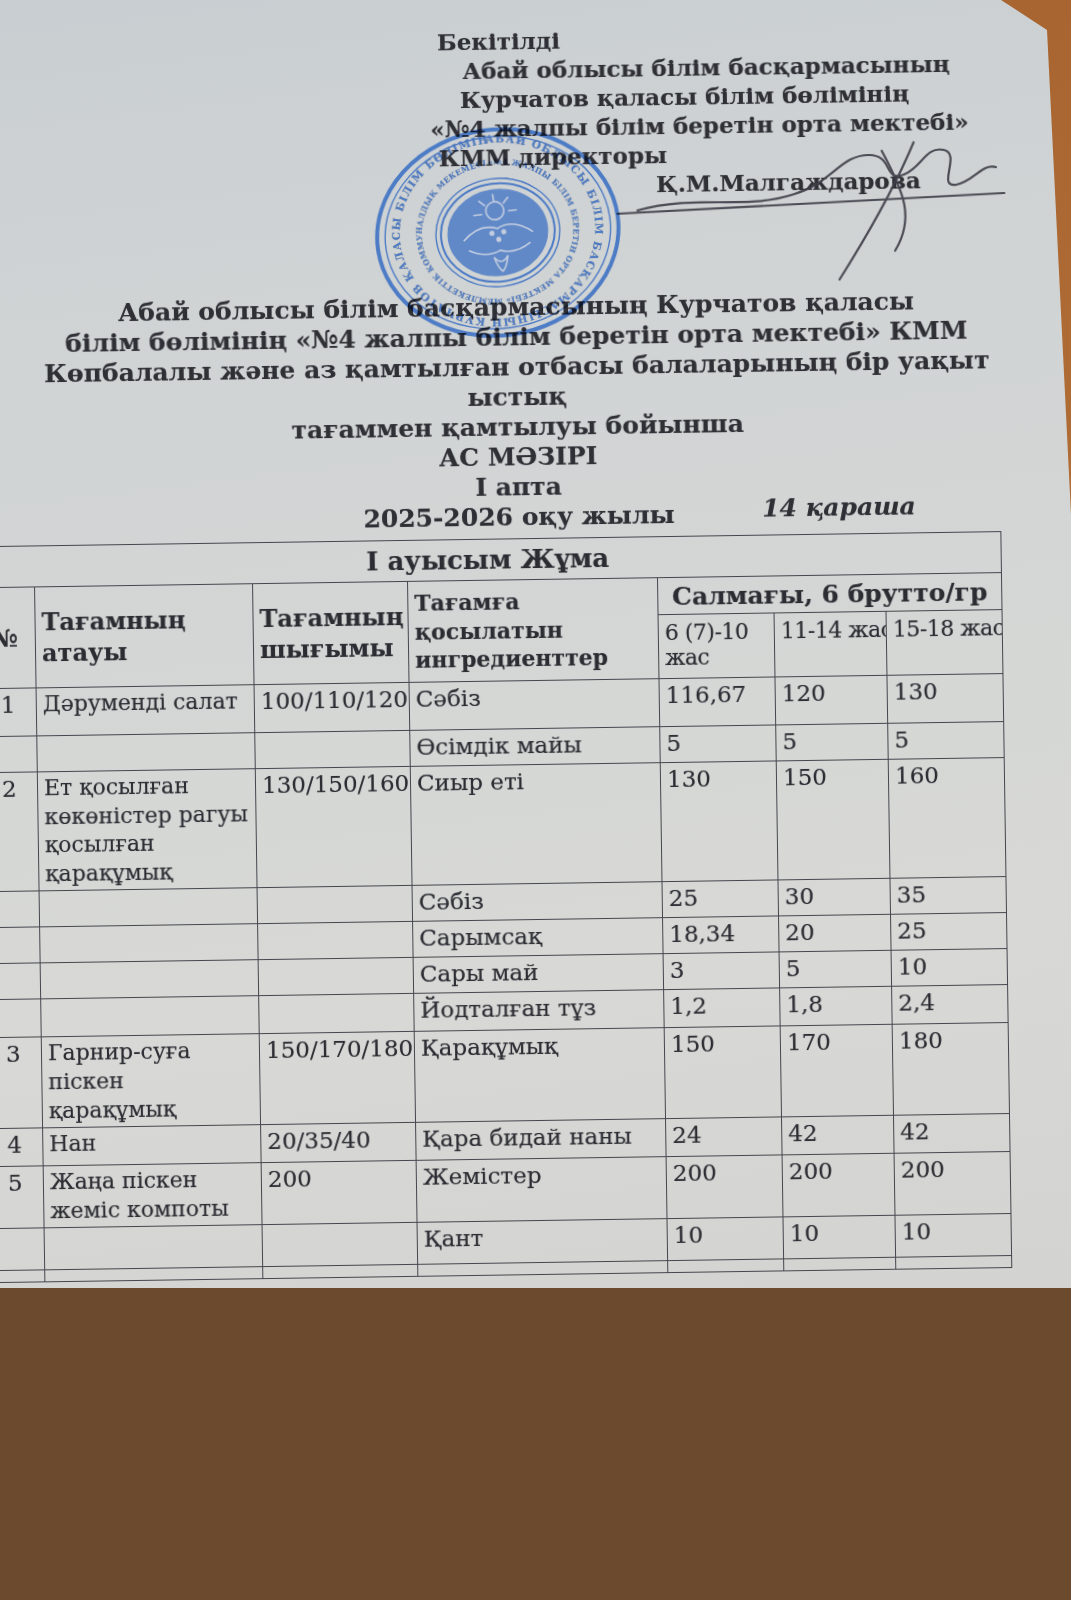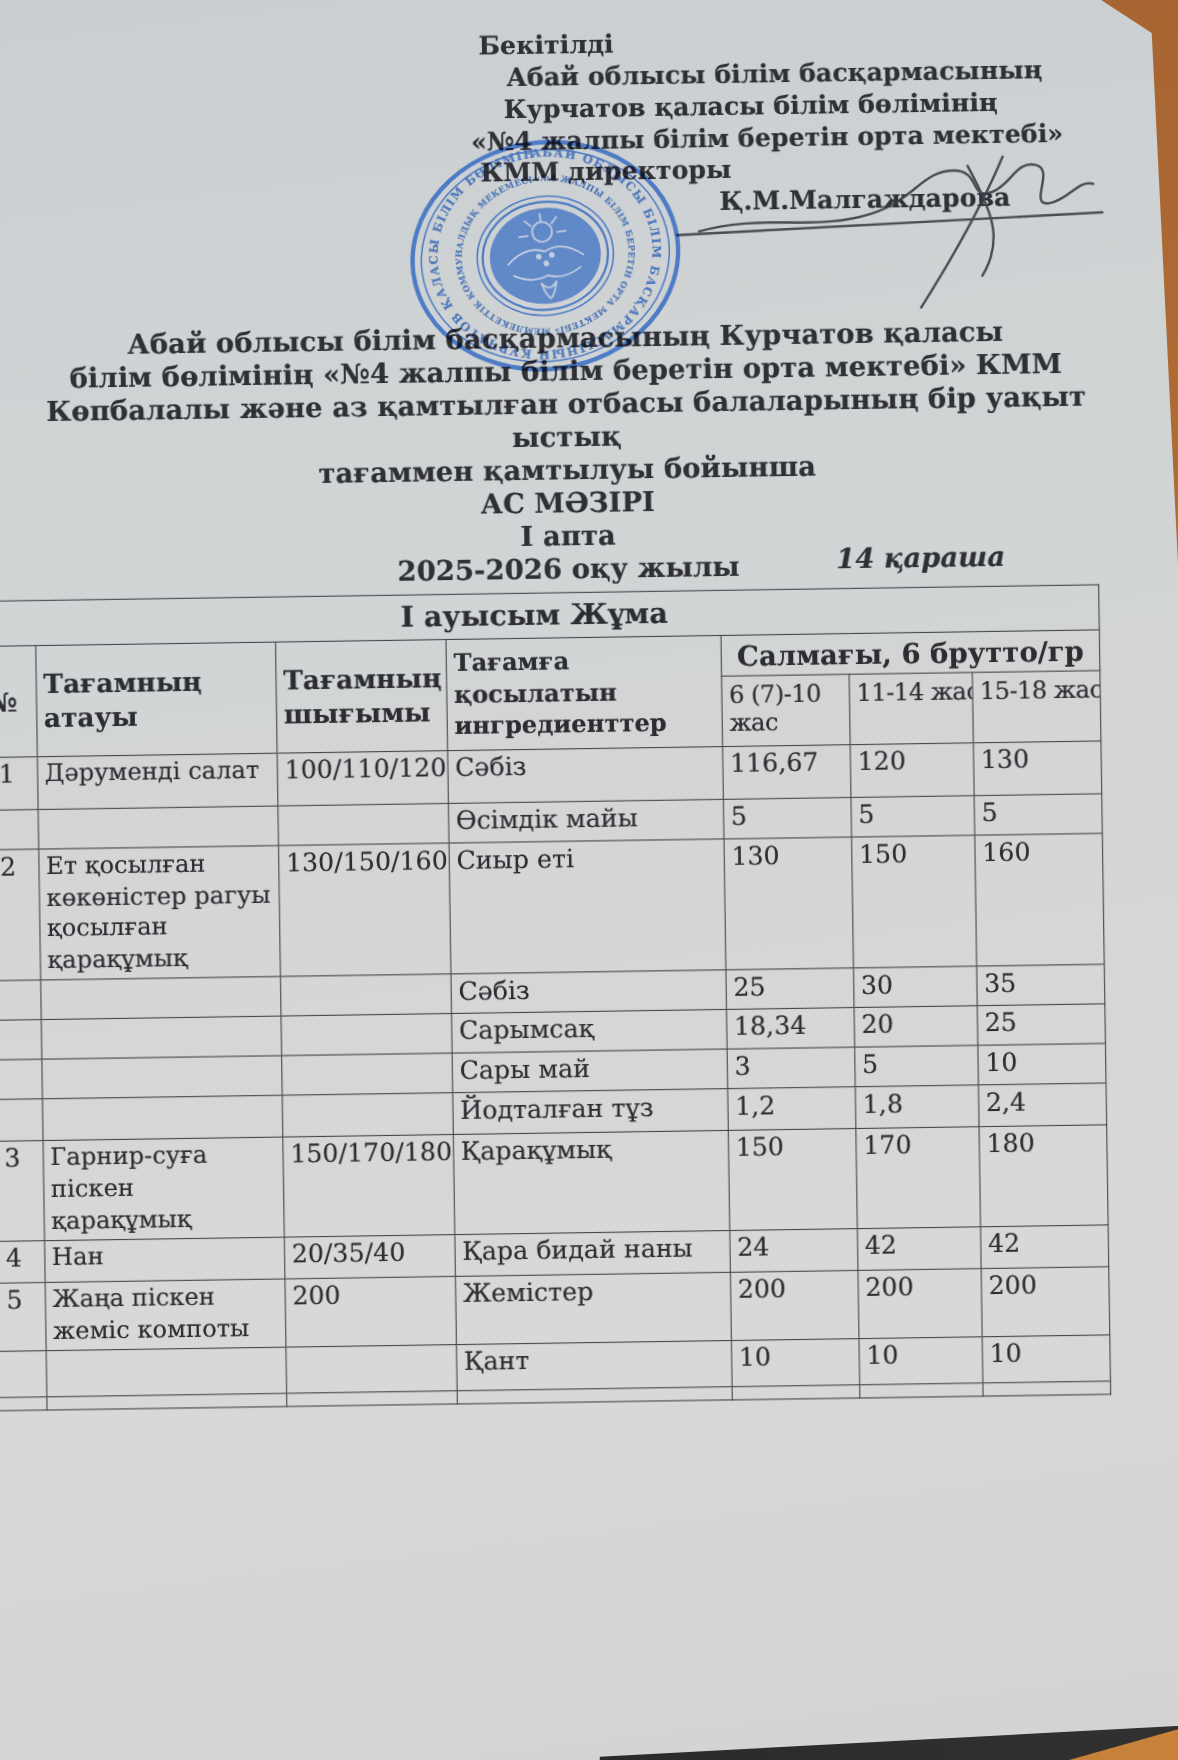--- a/index.html
+++ b/index.html
@@ -1,17 +1,17 @@
 <!DOCTYPE html>
 <html><head>
 <meta charset="utf-8">
 <style>
   html,body{margin:0;padding:0;background:#6b4a2e;}
   .scene{
-    position:relative; width:1071px; height:1600px; overflow:hidden;
+    position:relative; width:1071px; height:1288px; overflow:hidden;
     background:linear-gradient(173deg,#c9ced2 0%,#cfd3d4 22%,#d4d6d5 48%,#d8d9d6 74%,#d3d4d1 100%);
     font-family:"DejaVu Serif","Liberation Serif",serif;
     color:#2f2f36;
     text-decoration:underline;
   }
   
   .wood-tr{position:absolute;left:0;top:0;width:1071px;height:1600px;
     background:linear-gradient(180deg,#a96531,#b67439 60%,#a25e2b);
     clip-path:polygon(1001px 0px,1071px 0px,1071px 515px,1047px 30px);}
   .edge-dark{position:absolute;left:0;top:0;width:1071px;height:1600px;

